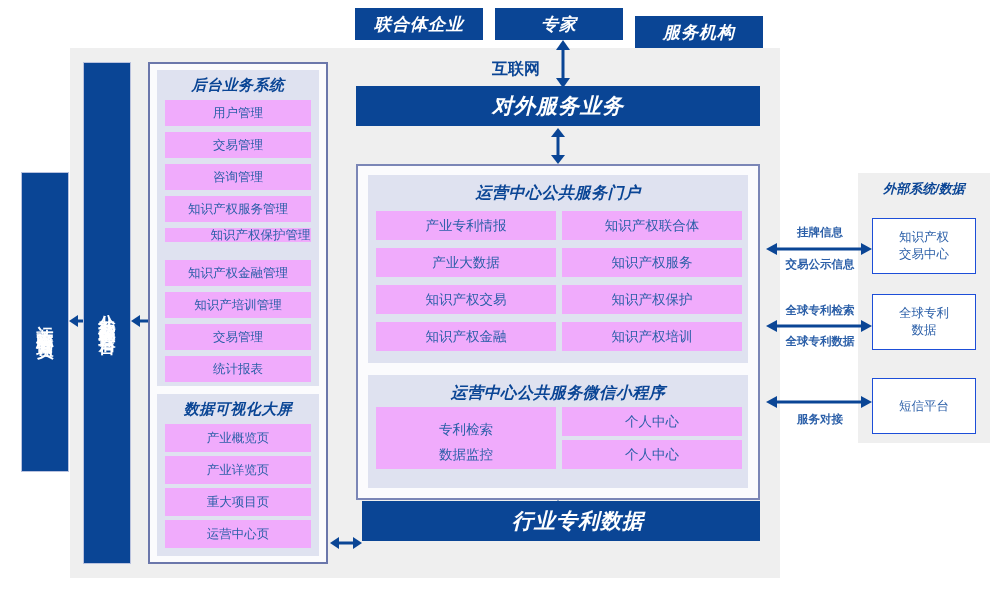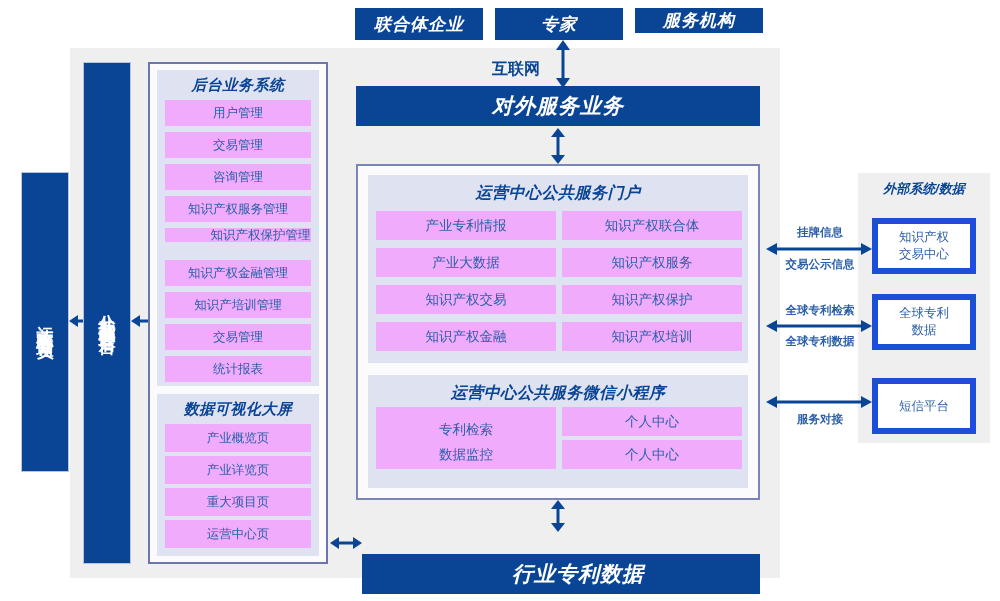--- a/index.html
+++ b/index.html
@@ -44,21 +44,21 @@
     font-size:12.5px;white-space:nowrap;
   }
   .cell.lg{font-size:13.5px;}
 
   
   .extpanel{background:#efefef;}
   .ext-title{
     text-align:center;color:#0a4595;font-weight:bold;font-style:italic;font-size:13px;
   }
   .extbox{
-    background:#ffffff;border:6px solid #1d4ed8;color:#2b5fa8;
+    background:#ffffff;border:1px solid #1d4ed8;color:#2b5fa8;
     display:flex;flex-direction:column;align-items:center;justify-content:center;
     font-size:12.5px;line-height:1.35;text-align:center;
   }
 
   
   .linklabel{
     color:#2b5fa8;font-size:11.5px;font-weight:bold;white-space:nowrap;
     text-align:center;
   }
   .netlabel{color:#0a4595;font-size:16px;font-weight:bold;white-space:nowrap;}
@@ -67,21 +67,21 @@
 </style>
 </head>
 <body>
 
 <div class="abs bluebar topbox" style="left:355px;top:8px;width:128px;height:32px;">
   <span>联合体企业</span>
 </div>
 <div class="abs bluebar topbox" style="left:495px;top:8px;width:128px;height:32px;">
   <span>专家</span>
 </div>
-<div class="abs bluebar topbox" style="left:635px;top:8px;width:128px;height:25px;">
+<div class="abs bluebar topbox" style="left:635px;top:16px;width:128px;height:32px;">
   <span>服务机构</span>
 </div>
 
 <div class="abs outerframe" style="left:70px;top:48px;width:710px;height:530px;"></div>
 
 <div class="abs netlabel" style="left:492px;top:59px;">互联网</div>
 <svg class="abs" style="left:552px;top:40px;" width="22" height="48" viewBox="0 0 22 48">
   <line x1="11" y1="8" x2="11" y2="40" stroke="#0a4595" stroke-width="3"></line>
   <polygon points="11,0 4,10 18,10" fill="#0a4595"></polygon>
   <polygon points="11,48 4,38 18,38" fill="#0a4595"></polygon>
@@ -217,21 +217,21 @@
 <div class="abs cell lg" style="left:562px;top:440px;width:180px;height:29px;">
   <span>个人中心</span>
   </div>
 
 <svg class="abs" style="left:547px;top:500px;" width="22" height="32" viewBox="0 0 22 32">
   <line x1="11" y1="7" x2="11" y2="25" stroke="#0a4595" stroke-width="3"></line>
   <polygon points="11,0 4,9 18,9" fill="#0a4595"></polygon>
   <polygon points="11,32 4,23 18,23" fill="#0a4595"></polygon>
 </svg>
 
-<div class="abs bluebar widebar" style="left:362px;top:554px;width:398px;height:40px;padding-left:34px;">
+<div class="abs bluebar widebar" style="left:362px;top:501px;width:398px;height:40px;padding-left:34px;">
   <span>行业专利数据</span>
 </div>
 
 <div class="abs extpanel" style="left:858px;top:173px;width:132px;height:270px;"></div>
 <div class="abs ext-title" style="left:858px;top:180px;width:132px;">外部系统/数据</div>
 
 <div class="abs extbox" style="left:872px;top:218px;width:104px;height:56px;">
   <span>知识产权</span>
   <span>交易中心</span>
 </div>

